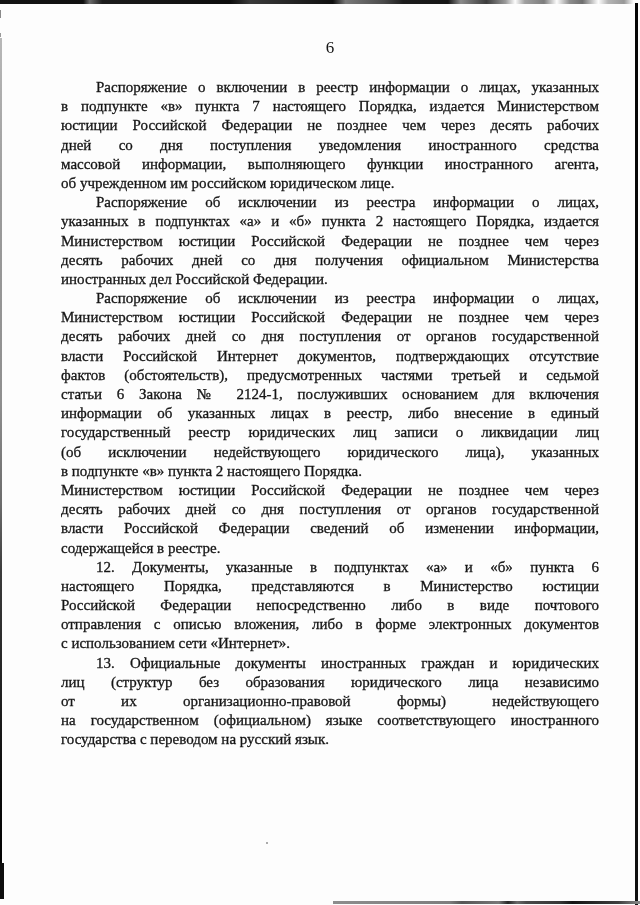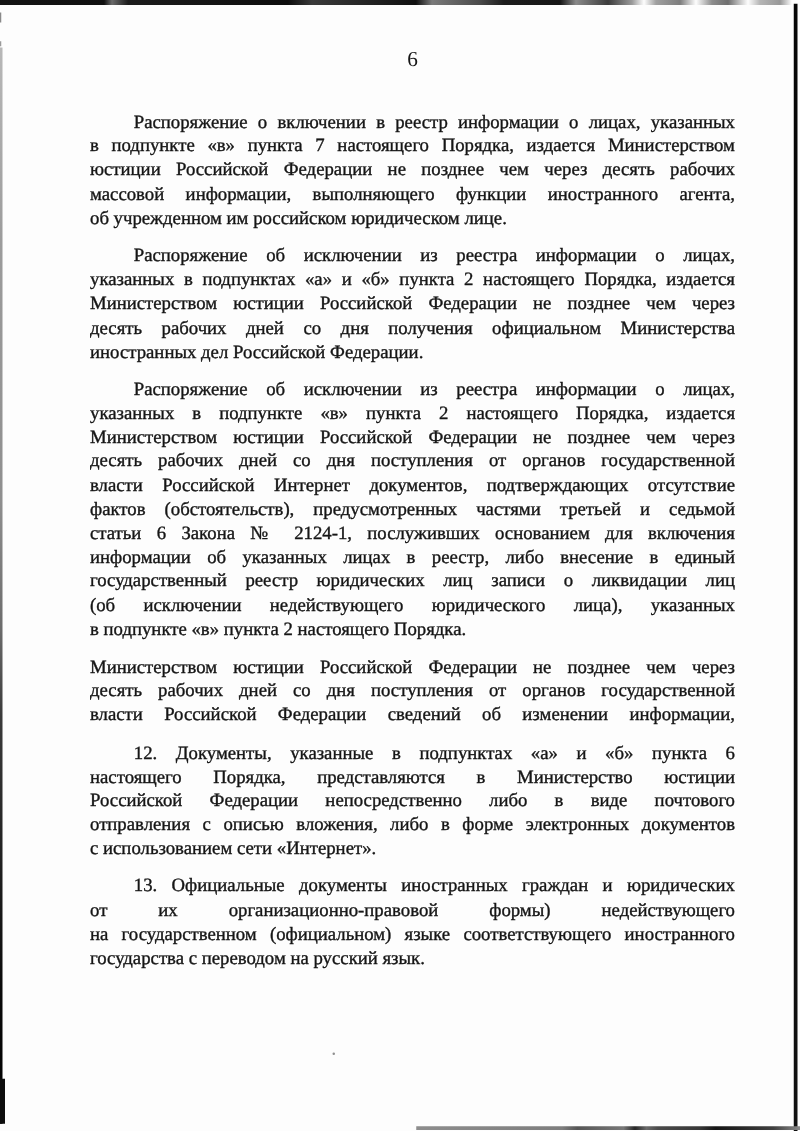--- a/index.html
+++ b/index.html
@@ -67,21 +67,21 @@
     font-size: 17px;
     line-height: 17px;
   }
   .doc-body {
     position: absolute;
     top: 78px; left: 61px; width: 538px;
     font-size: 15px;
     line-height: 19.2px;
     -webkit-text-stroke: 0.3px currentColor;
   }
-  .para { margin: 11px; }
+  .para { margin: 0; }
   .t-line {
     height: 19.2px;
     overflow: hidden;
     text-align: justify;
     text-align-last: justify;
   }
   .t-line.para-first { text-indent: 35px; }
   .t-line.para-last { text-align-last: left; }
 </style>
 </head>
@@ -98,56 +98,58 @@
   <div class="edge edge-bottom"></div>
   <div class="speck speck-1"></div>
 
   <div class="page-number">6</div>
 
   <div class="doc-body">
       <div class="para">
         <div class="t-line para-first">Распоряжение о включении в реестр информации о лицах, указанных</div>
         <div class="t-line">в подпункте «в» пункта 7 настоящего Порядка, издается Министерством</div>
         <div class="t-line">юстиции Российской Федерации не позднее чем через десять рабочих</div>
+        <div class="t-line">дней со дня поступления уведомления иностранного средства</div>
         <div class="t-line">массовой информации, выполняющего функции иностранного агента,</div>
         <div class="t-line para-last">об учрежденном им российском юридическом лице.</div>
       </div>
       <div class="para">
         <div class="t-line para-first">Распоряжение об исключении из реестра информации о лицах,</div>
         <div class="t-line">указанных в подпунктах «а» и «б» пункта 2 настоящего Порядка, издается</div>
         <div class="t-line">Министерством юстиции Российской Федерации не позднее чем через</div>
         <div class="t-line">десять рабочих дней со дня получения официальном Министерства</div>
         <div class="t-line para-last">иностранных дел Российской Федерации.</div>
       </div>
       <div class="para">
         <div class="t-line para-first">Распоряжение об исключении из реестра информации о лицах,</div>
-        <div class="t-line">указанных в подпункте «в» пункта 2 настоящего Порядка, издается</div>
         <div class="t-line">Министерством юстиции Российской Федерации не позднее чем через</div>
         <div class="t-line">десять рабочих дней со дня поступления от органов государственной</div>
         <div class="t-line">власти Российской Интернет документов, подтверждающих отсутствие</div>
         <div class="t-line">фактов (обстоятельств), предусмотренных частями третьей и седьмой</div>
         <div class="t-line">статьи 6 Закона № 2124-1, послуживших основанием для включения</div>
         <div class="t-line">информации об указанных лицах в реестр, либо внесение в единый</div>
         <div class="t-line">государственный реестр юридических лиц записи о ликвидации лиц</div>
         <div class="t-line">(об исключении недействующего юридического лица), указанных</div>
         <div class="t-line para-last">в подпункте «в» пункта 2 настоящего Порядка.</div>
       </div>
       <div class="para">
         <div class="t-line">Министерством юстиции Российской Федерации не позднее чем через</div>
         <div class="t-line">десять рабочих дней со дня поступления от органов государственной</div>
         <div class="t-line">власти Российской Федерации сведений об изменении информации,</div>
+        <div class="t-line para-last">содержащейся в реестре.</div>
       </div>
       <div class="para">
         <div class="t-line para-first">12. Документы, указанные в подпунктах «а» и «б» пункта 6</div>
         <div class="t-line">настоящего Порядка, представляются в Министерство юстиции</div>
         <div class="t-line">Российской Федерации непосредственно либо в виде почтового</div>
         <div class="t-line">отправления с описью вложения, либо в форме электронных документов</div>
         <div class="t-line para-last">с использованием сети «Интернет».</div>
       </div>
       <div class="para">
         <div class="t-line para-first">13. Официальные документы иностранных граждан и юридических</div>
+        <div class="t-line">лиц (структур без образования юридического лица независимо</div>
         <div class="t-line">от их организационно-правовой формы) недействующего</div>
         <div class="t-line">на государственном (официальном) языке соответствующего иностранного</div>
         <div class="t-line para-last">государства с переводом на русский язык.</div>
       </div>
     </div>
 
 </div>
 
 </body></html>

